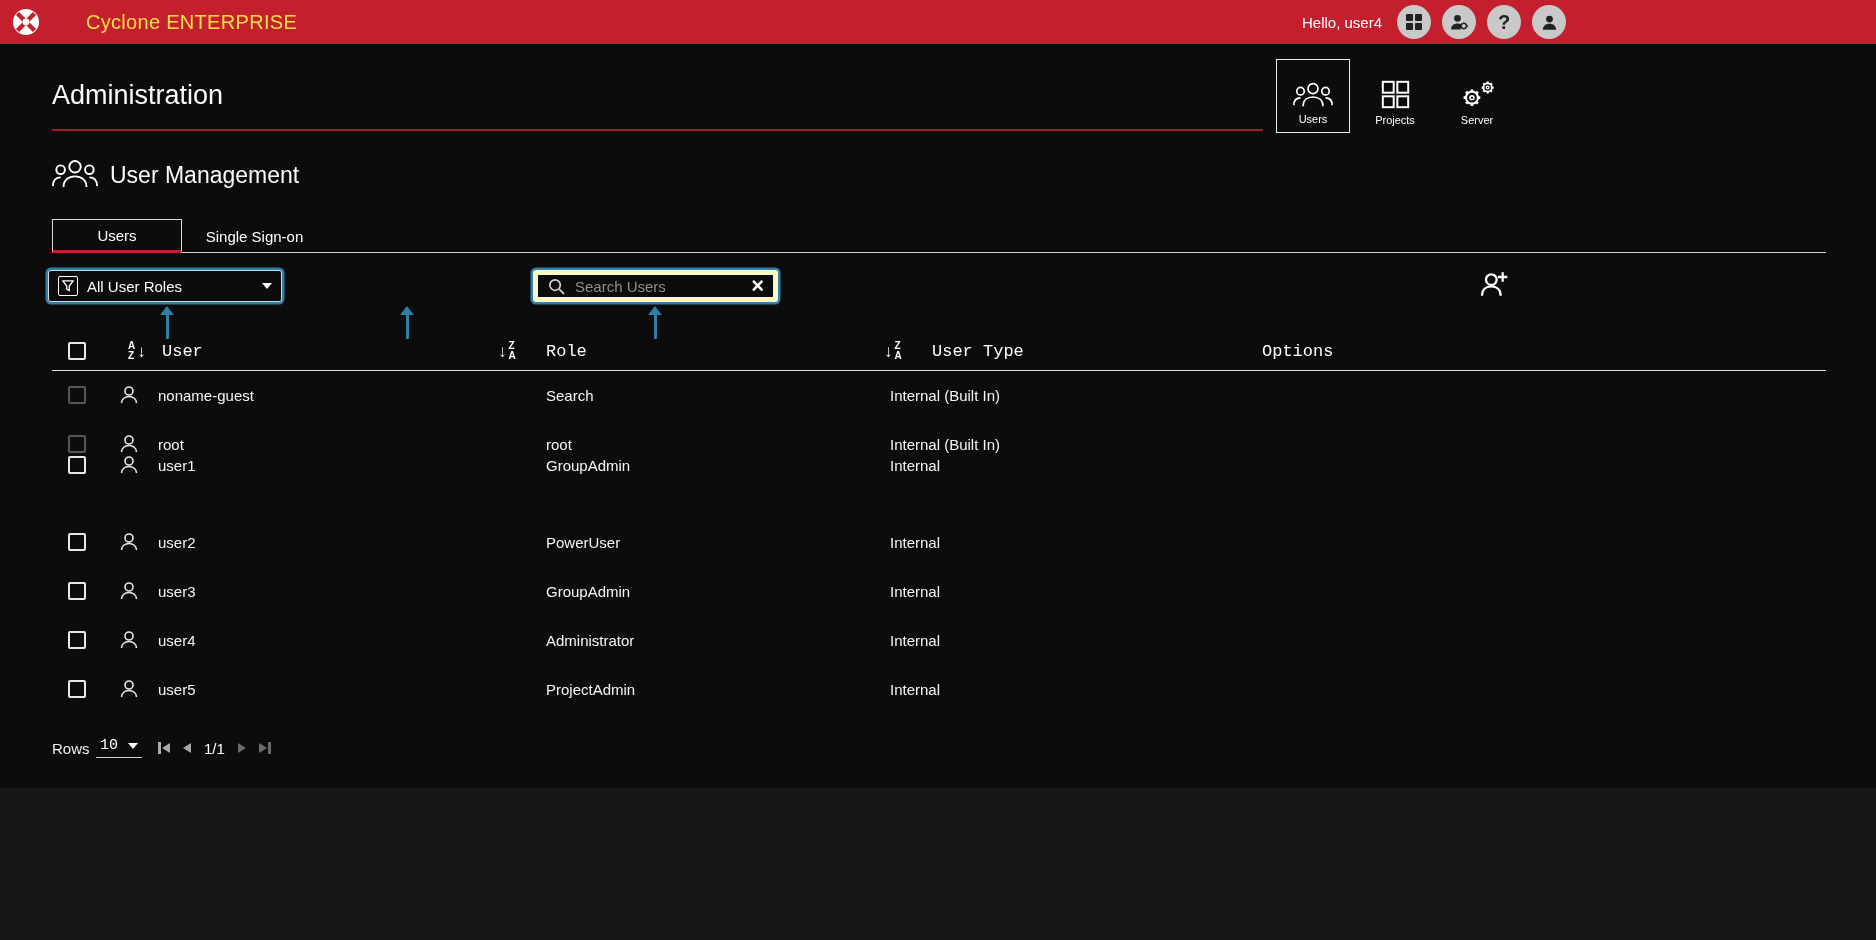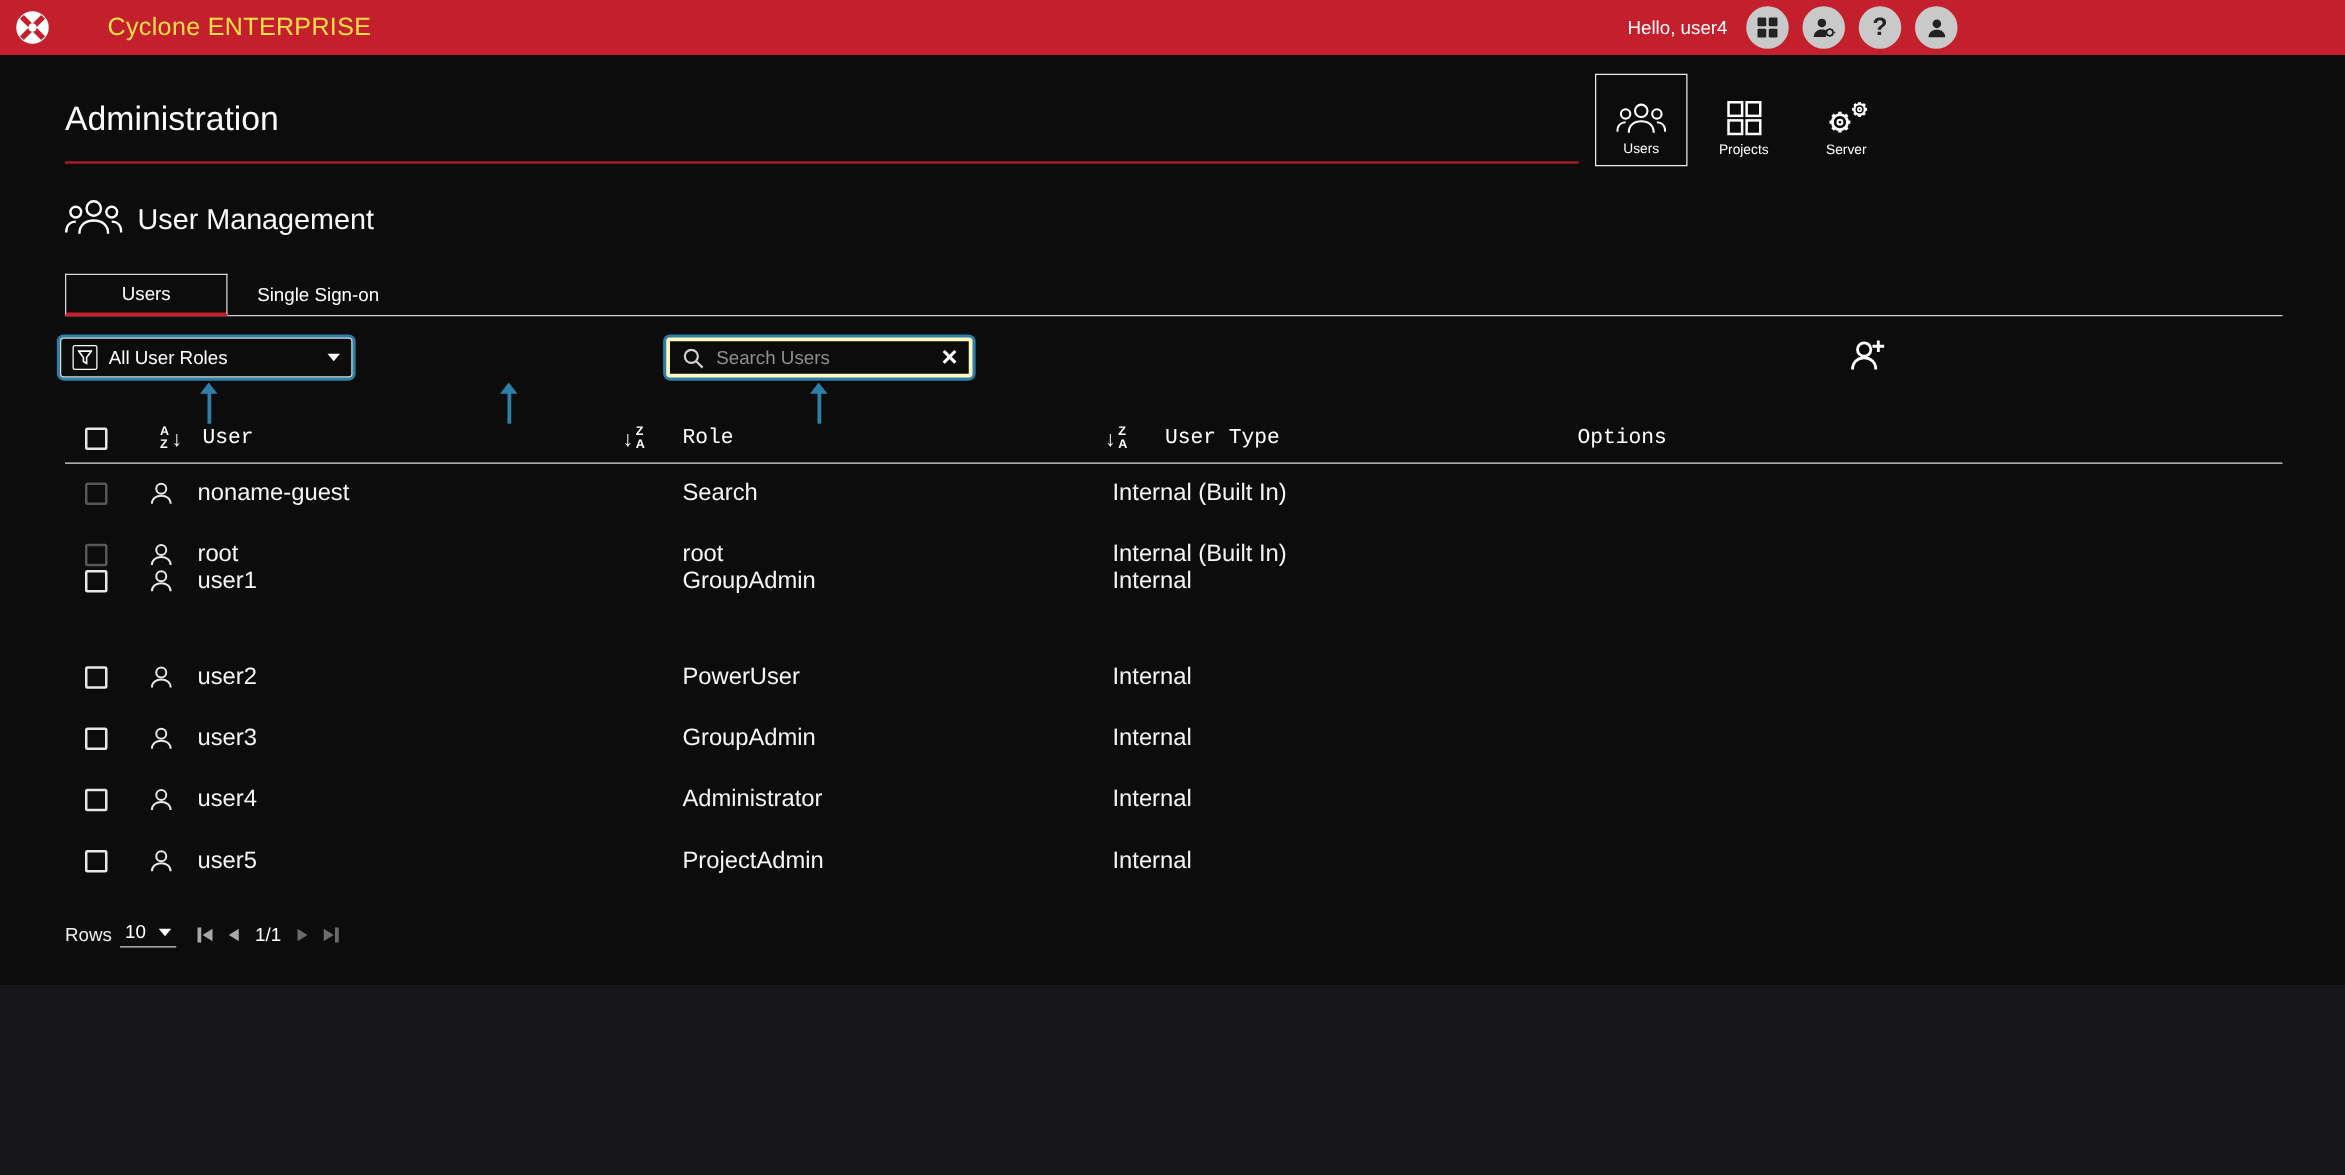--- a/index.html
+++ b/index.html
@@ -43,21 +43,21 @@
     border-radius:3px; display:flex; align-items:center; padding:0 9px; gap:9px;
     box-shadow:0 0 0 2.5px #2e80a8; }
   .dropdown { border:1px solid #d8d8d8; cursor:pointer; }
   .dd-roles { left:48px; width:234px; }
   .dd-types { left:290px; width:234px; }
   .funnel-box { width:20px; height:20px; border:1px solid #fff; border-radius:2px;
     display:flex; align-items:center; justify-content:center; flex:0 0 auto; }
   .dd-text { flex:1; font-size:15px; color:#fff; white-space:nowrap; overflow:hidden; }
   .caret { width:0; height:0; border-left:5px solid transparent; border-right:5px solid transparent;
     border-top:6px solid #fff; flex:0 0 auto; }
-  .searchbox { left:533px; width:245px; border:3px solid #fef9c3; }
+  .searchbox { left:533px; width:245px; border:5px solid #fef9c3; }
   .searchbox input { flex:1; background:transparent; border:none; outline:none;
     color:#fff; font-size:15px; font-family:"Liberation Sans", sans-serif; min-width:0; }
   .searchbox input::placeholder { color:#8f8f8f; }
   .clear-x { font-size:22px; font-weight:700; color:#fff; line-height:1; cursor:pointer; }
   .add-user { position:absolute; left:1478px; top:269px; width:32px; height:32px; cursor:pointer; }
   
   .annot-arrow { position:absolute; top:306px; width:14px; height:34px; }
   .annot-arrow::before { content:""; position:absolute; left:0; top:0; width:0; height:0;
     border-left:7px solid transparent; border-right:7px solid transparent;
     border-bottom:9px solid #2e80a8; }
@@ -69,26 +69,26 @@
   .th-label { font-size:17px; color:#fff; white-space:nowrap; cursor:pointer;font-family:Liberation Mono, monospace; }
   .th-static { cursor:default; }
   .head-underline { position:absolute; left:52px; top:370px; width:1774px; height:1px; background:#dedede; }
   .cbx { width:18px; height:18px; border:2px solid #e8e8e8; border-radius:2px;
     background:transparent; cursor:pointer; display:inline-block; }
   .cbx.dim { border-color:#565656; }
   .sort-ico { display:flex; align-items:center; gap:2px; color:#fff; cursor:pointer; }
   .letters { display:flex; flex-direction:column; font-size:10px; line-height:10px; font-weight:700; }
   .sarrow { font-size:17px; line-height:1; }
   .trow { position:absolute; left:0; width:1876px; height:49px; cursor:pointer; }
-  .cell { font-size:19px; color:#f5f5f5; white-space:nowrap; }
+  .cell { font-size:15px; color:#f5f5f5; white-space:nowrap; }
   .avatar { width:24px; height:24px; }
   
   .rows-label { position:absolute; left:52px; top:740px; font-size:15px; color:#eee; }
   .page-size { position:absolute; left:96px; top:735px; display:inline-flex; align-items:center;
-    gap:10px; padding:2px 4px 3px 4px; border-bottom:1px solid #cfcfcf; cursor:pointer; }
+    gap:10px; padding:2px 4px 3px 4px; border-bottom:1px solid #cfcfcf; cursor:pointer;font-family:Liberation Mono, monospace; }
   .page-size .val { font-size:15px; color:#fff; }
   .page-size .caret { border-top-color:#fff; }
   .pager { position:absolute; left:158px; top:736px; height:24px; display:flex;
     align-items:center; gap:13px; }
   .pg { display:flex; align-items:center; gap:1.5px; cursor:pointer; }
   .tri-l { width:0; height:0; border-top:5px solid transparent; border-bottom:5px solid transparent; border-right:8px solid currentColor; }
   .tri-r { width:0; height:0; border-top:5px solid transparent; border-bottom:5px solid transparent; border-left:8px solid currentColor; }
   .pg-bar { width:2.5px; height:12px; background:currentColor; }
   .pg-en { color:#a8a8a8; }
   .pg-dis { color:#6b6b6b; }

